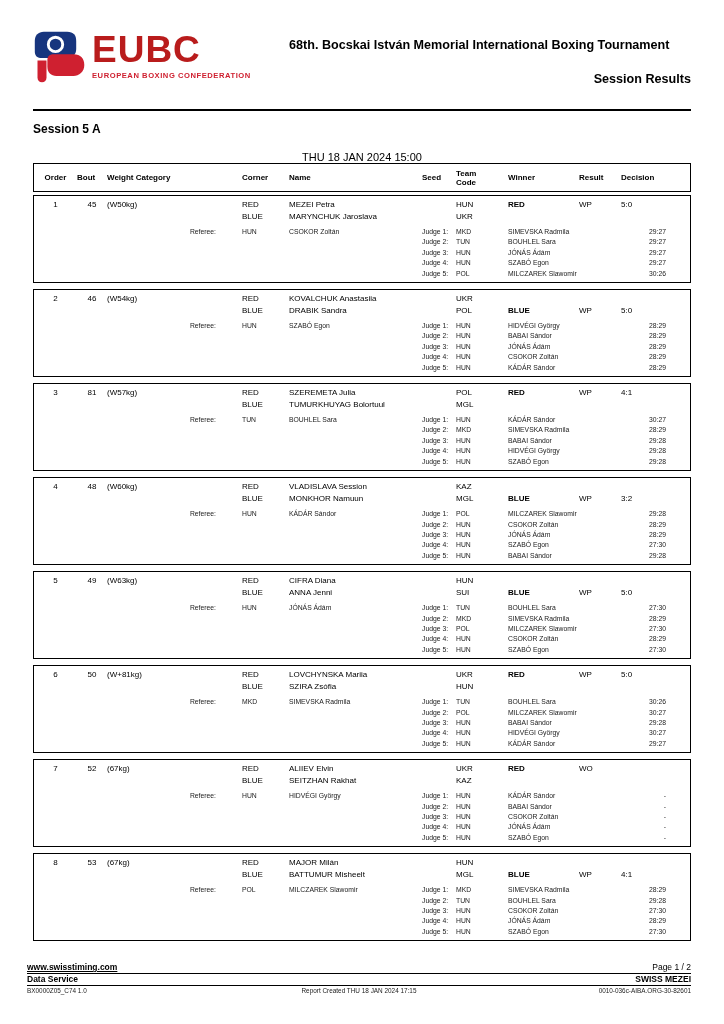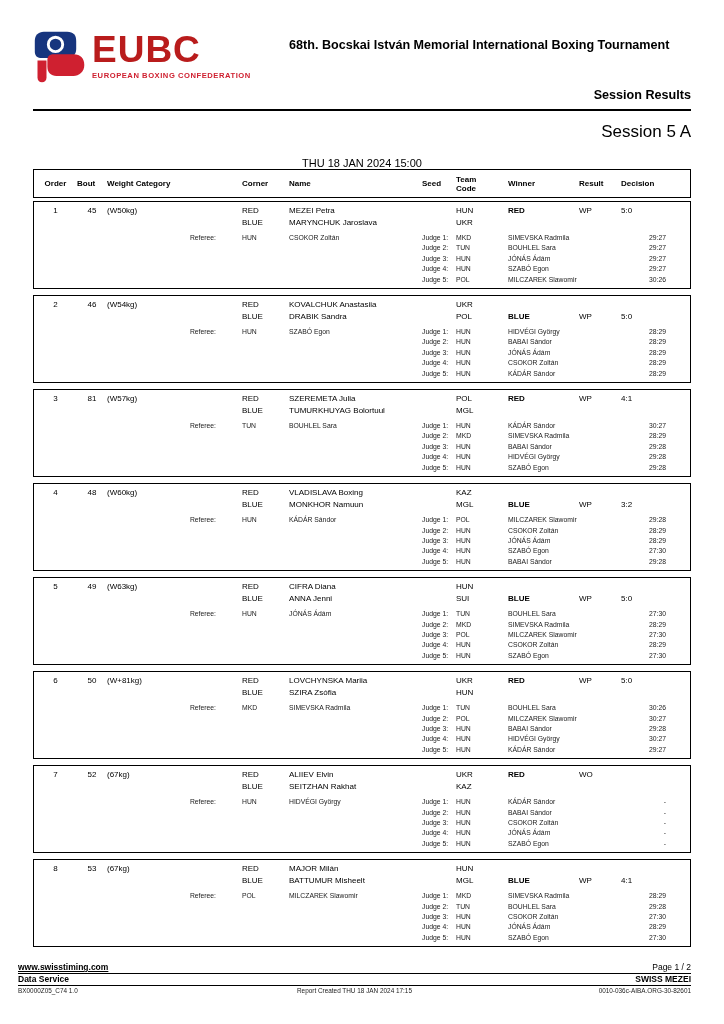--- a/index.html
+++ b/index.html
@@ -10,23 +10,23 @@
 
   
   .doc-header{display:flex;padding-top:30px;height:62px;}
   .logo{display:flex;width:256px;flex:0 0 auto;}
   .glove{width:54px;height:54px;flex:0 0 auto;}
   .logo-text{margin-left:5px;padding-top:1px;}
   .logo-acronym{font-size:37px;line-height:37px;font-weight:800;color:#b91c1c;letter-spacing:1px;}
   .logo-subtitle{font-size:7.6px;font-weight:bold;color:#cf2030;letter-spacing:0.55px;white-space:nowrap;margin-top:3px;}
   .titles{flex:1;}
   .tournament-title{font-size:12.6px;font-weight:bold;margin-top:8px;white-space:nowrap;}
-  .report-title{font-size:12.6px;font-weight:bold;text-align:right;margin-top:36px;}
+  .report-title{font-size:12.6px;font-weight:bold;text-align:right;margin-top:20px;}
   .rule{border-top:2.5px solid #000;margin-top:17px;}
-  .session-name{text-align:right;font-weight:normal;font-size:17px;margin-top:11px;}
+  .session-name{text-align:left;font-weight:bold;font-size:12px;margin-top:11px;}
   .session-datetime{text-align:center;font-weight:normal;font-size:11px;margin-top:15px;}
 
   
   .grid{display:grid;grid-template-columns:43px 30px 135px 47px 133px 34px 52px 71px 42px 1fr;}
   .cell{overflow:hidden;white-space:nowrap;}
   .center{text-align:center;}
 
   .table-header{margin-top:0;border:1.5px solid #000;height:27px;align-items:center;
                 font-weight:bold;font-size:8px;}
   .th-teamcode{line-height:9px;}
@@ -35,21 +35,21 @@
   .bout-box{border:1px solid #000;margin-bottom:6px;padding:3px 0;}
   .bout-row{font-size:8px;line-height:12px;}
   .winner{font-weight:bold;}
   .judge-rows{margin-top:4px;}
   .judge-row{font-size:6.8px;line-height:10.4px;color:#1a1a1a;}
   .ref-label{text-align:right;padding-right:26px;}
   .judge-name{grid-column:span 2;}
   .score{text-align:right;padding-right:24px;}
 
   
-  .footer{position:absolute;left:18px;right:33px;top:962px;}
+  .footer{position:absolute;left:27px;right:33px;top:962px;}
   .f-line{display:flex;justify-content:space-between;align-items:flex-end;font-size:8.5px;}
   .website{font-weight:bold;text-decoration:underline;}
   .f-rule-heavy{border-top:1.6px solid #000;margin-top:1px;}
   .f-rule-light{border-top:1px solid #000;margin-top:1px;}
   .f-bold{font-weight:bold;}
   .f-small{display:grid;grid-template-columns:1fr auto 1fr;font-size:6.4px;color:#222;margin-top:1px;}
   .f-small .mid{text-align:center;}
   .f-small .rgt{text-align:right;}
 </style>
 </head>
@@ -361,21 +361,21 @@
   </div>
 </div>
   </div>
 
   <div class="bout-box">
     <div class="grid bout-row">
       <div class="cell center">4</div>
       <div class="cell center">48</div>
       <div class="cell">(W60kg)</div>
       <div class="cell">RED</div>
-      <div class="cell">VLADISLAVA Boxing</div>
+      <div class="cell">VLADISLAVA Session</div>
       <div class="cell"></div>
       <div class="cell">KAZ</div>
       <div class="cell winner"></div>
       <div class="cell"></div>
       <div class="cell"></div>
     </div>
     <div class="grid bout-row">
       <div class="cell"></div>
       <div class="cell"></div>
       <div class="cell"></div>

